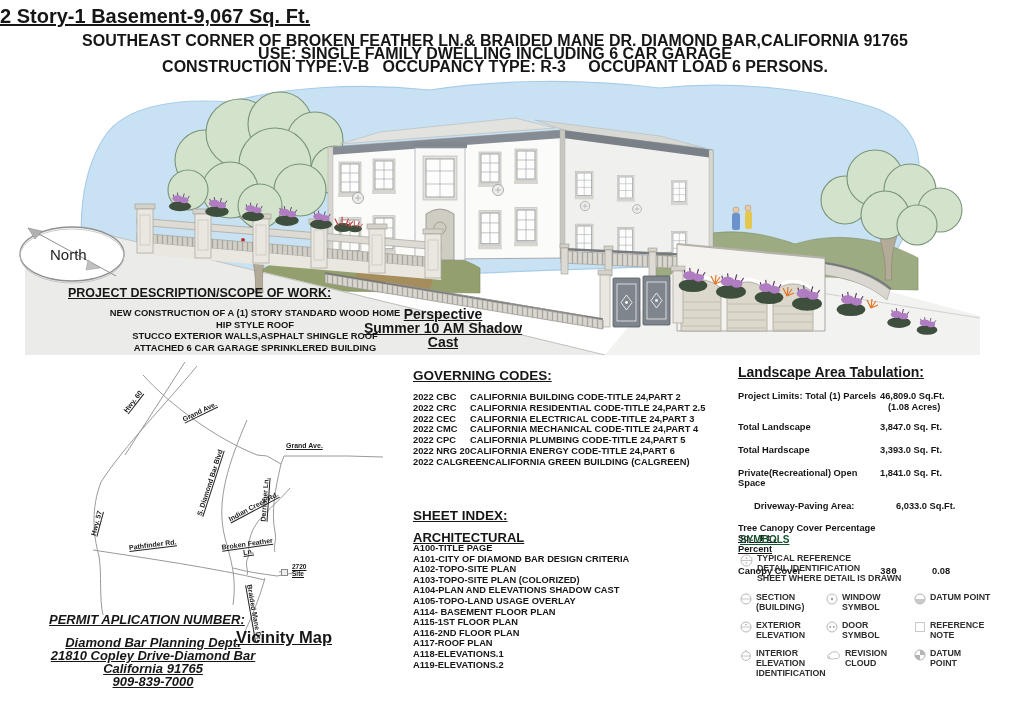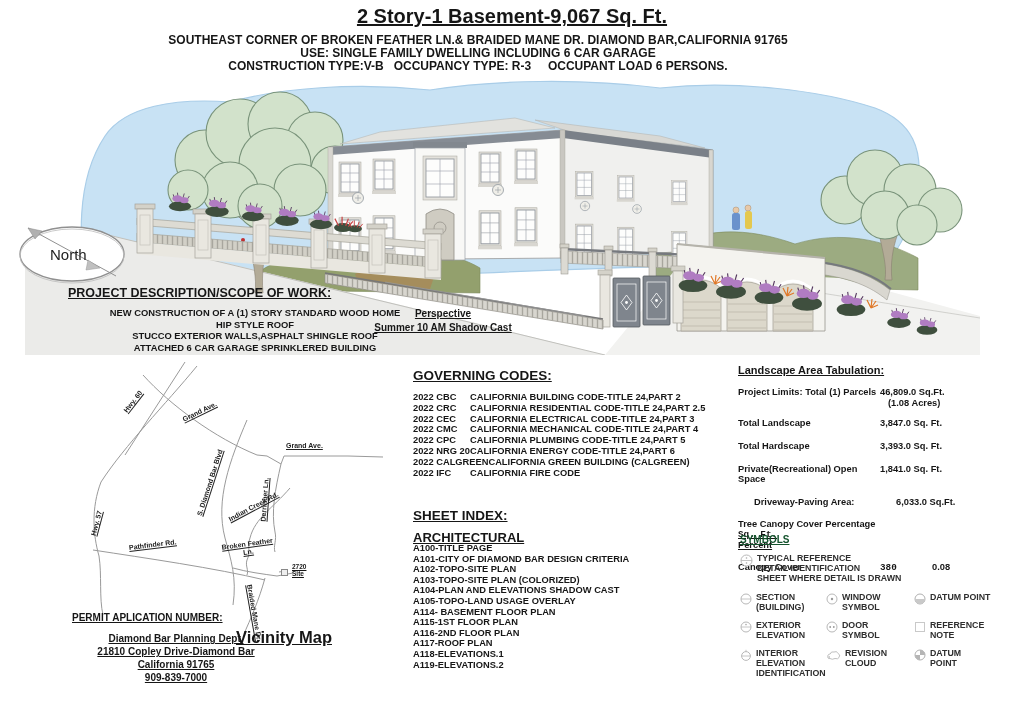--- a/index.html
+++ b/index.html
@@ -7,50 +7,50 @@
     width:1024px;height:705px;position:relative;overflow:hidden;
     background:#ffffff;color:#161616;
     font-family:"Liberation Sans",sans-serif;font-weight:700;
   }
   .abs{position:absolute;}
   .ul{text-decoration:underline;}
   .pre{white-space:pre;}
   .preline{white-space:pre-line;}
 
   
-  .title{left:0;top:5px;width:1024px;font-size:20px;text-align:center;}
-  .subs{left:0;top:34px;width:956px;text-align:center;font-size:12px;line-height:13px;}
+  .title{left:0;top:5px;width:1024px;font-size:20px;}
+  .subs{left:0;top:34px;width:956px;text-align:center;font-size:16px;line-height:13px;padding-left:17px;}
 
   
   .illus{left:25px;top:78px;width:955px;height:277px;}
   .north{left:14px;top:216px;width:116px;height:74px;}
 
   
   .pdesc{left:40px;top:286px;width:430px;}
   .pdesc .h{font-size:12.5px;margin-left:28px;margin-bottom:7px;}
   .pdesc .ln{font-size:9.4px;line-height:11.5px;text-align:center;}
 
   
-  .persp{left:348px;top:307px;width:190px;text-align:center;font-size:10px;line-height:14px;}
+  .persp{left:348px;top:307px;width:190px;text-align:center;font-size:14px;line-height:14px;}
 
   
   .gov{left:413px;top:368px;width:330px;}
   .gov .h{font-size:13.5px;margin-bottom:9px;}
   .gc-row{display:flex;font-size:9.3px;line-height:10.8px;}
   .gc-code{min-width:57px;}
 
   
   .sheet{left:413px;top:508px;width:330px;}
   .sheet .h{font-size:13.5px;margin-bottom:9px;}
   .sheet .cat{font-size:13px;line-height:11px;}
   .sh-row{font-size:9.3px;line-height:10.6px;}
 
   
   .land{left:738px;top:364px;width:262px;font-size:9.3px;}
-  .land .h{font-size:11px;margin-bottom:11px;}
+  .land .h{font-size:14px;margin-bottom:11px;}
   .ld-row{display:flex;margin-top:10px;}
   .ld-row .lb{width:142px;}
   .ld-note{margin-left:150px;margin-top:1px;}
   .ld-c1{width:52px;font-family:Liberation Mono, monospace;}
   .ld-c2{width:50px;}
 
   
   .syms{left:740px;top:534px;width:276px;font-size:8.8px;color:#2e2e2e;}
   .syms .h{font-size:10px;margin-bottom:8px;color:#14532d;}
   .typref{display:flex;gap:4px;margin-bottom:9px;}
@@ -71,21 +71,21 @@
   .st5{left:114px;top:152px;transform:rotate(-72deg);}
   .st6{left:144px;top:156px;transform:rotate(-28deg);}
   .st7{left:44px;top:184px;transform:rotate(-7deg);}
   .st8{left:136px;top:184px;transform:rotate(-8deg);}
   .st9{left:168px;top:224px;transform:rotate(80deg);transform-origin:0 0;}
   .sitebox{position:absolute;left:196px;top:209px;width:5px;height:5px;border:1px solid #888;background:#eee;}
   .sitelab{position:absolute;left:207px;top:203px;font-size:6.5px;line-height:7px;text-decoration:underline;text-align:left;}
   .vcap{left:236px;top:628px;font-size:16.5px;}
 
   
-  .permit{left:56px;top:612px;width:240px;font-size:10px;}
+  .permit{left:33px;top:612px;width:240px;font-size:13px;font-style:italic;}
   .permit .h{margin-left:16px;margin-bottom:9px;}
   .permit .ln{text-align:center;line-height:13px;}
 </style>
 </head>
 <body>
 
 <div class="abs title ul">2 Story-1 Basement-9,067 Sq. Ft.</div>
 <div class="abs subs">
   <div class="pre">SOUTHEAST CORNER OF BROKEN FEATHER LN.&amp; BRAIDED MANE DR. DIAMOND BAR,CALIFORNIA 91765</div>
   <div class="pre">USE: SINGLE FAMILY DWELLING INCLUDING 6 CAR GARAGE</div>
@@ -364,24 +364,20 @@
       <span>CALIFORNIA PLUMBING CODE-TITLE 24,PART 5</span>
     </div>
   <div class="gc-row">
       <span class="gc-code">2022 NRG 20</span>
       <span>CALIFORNIA ENERGY CODE-TITLE 24,PART 6</span>
     </div>
   <div class="gc-row">
       <span class="gc-code">2022 CALGREEN</span>
       <span>CALIFORNIA GREEN BUILDING (CALGREEN)</span>
     </div>
-  <div class="gc-row">
-      <span class="gc-code">2022 IFC</span>
-      <span>CALIFORNIA FIRE CODE</span>
-    </div>
 </div>
 
 <div class="abs land">
   <div class="h ul">Landscape Area Tabulation:</div>
   <div class="ld-row" style="margin-top:9px;">
       <span class="lb">Project Limits: Total (1) Parcels</span>
       <span>46,809.0 Sq.Ft.</span>
     </div>
   <div class="ld-note">(1.08 Acres)</div>
   <div class="ld-row">

